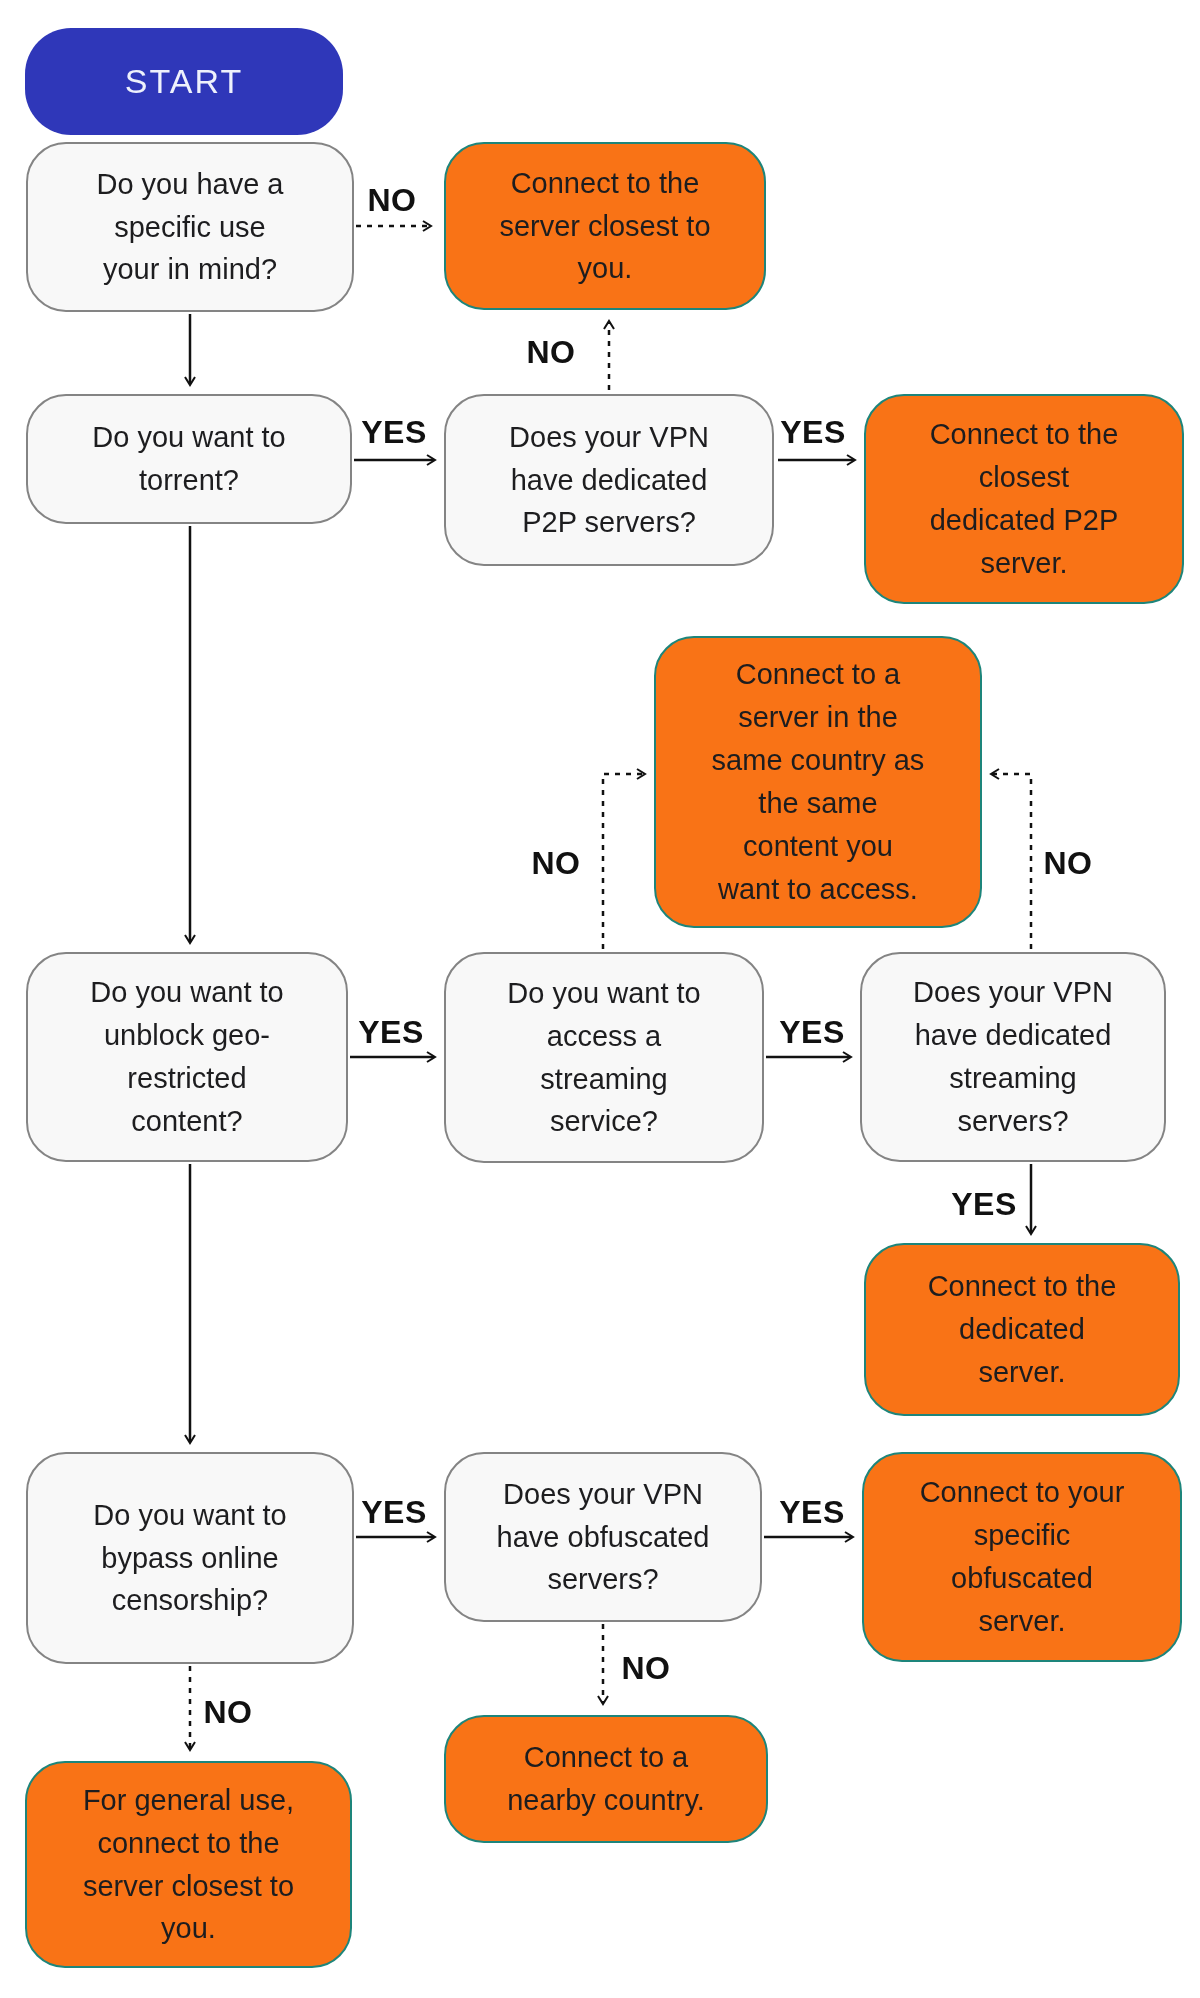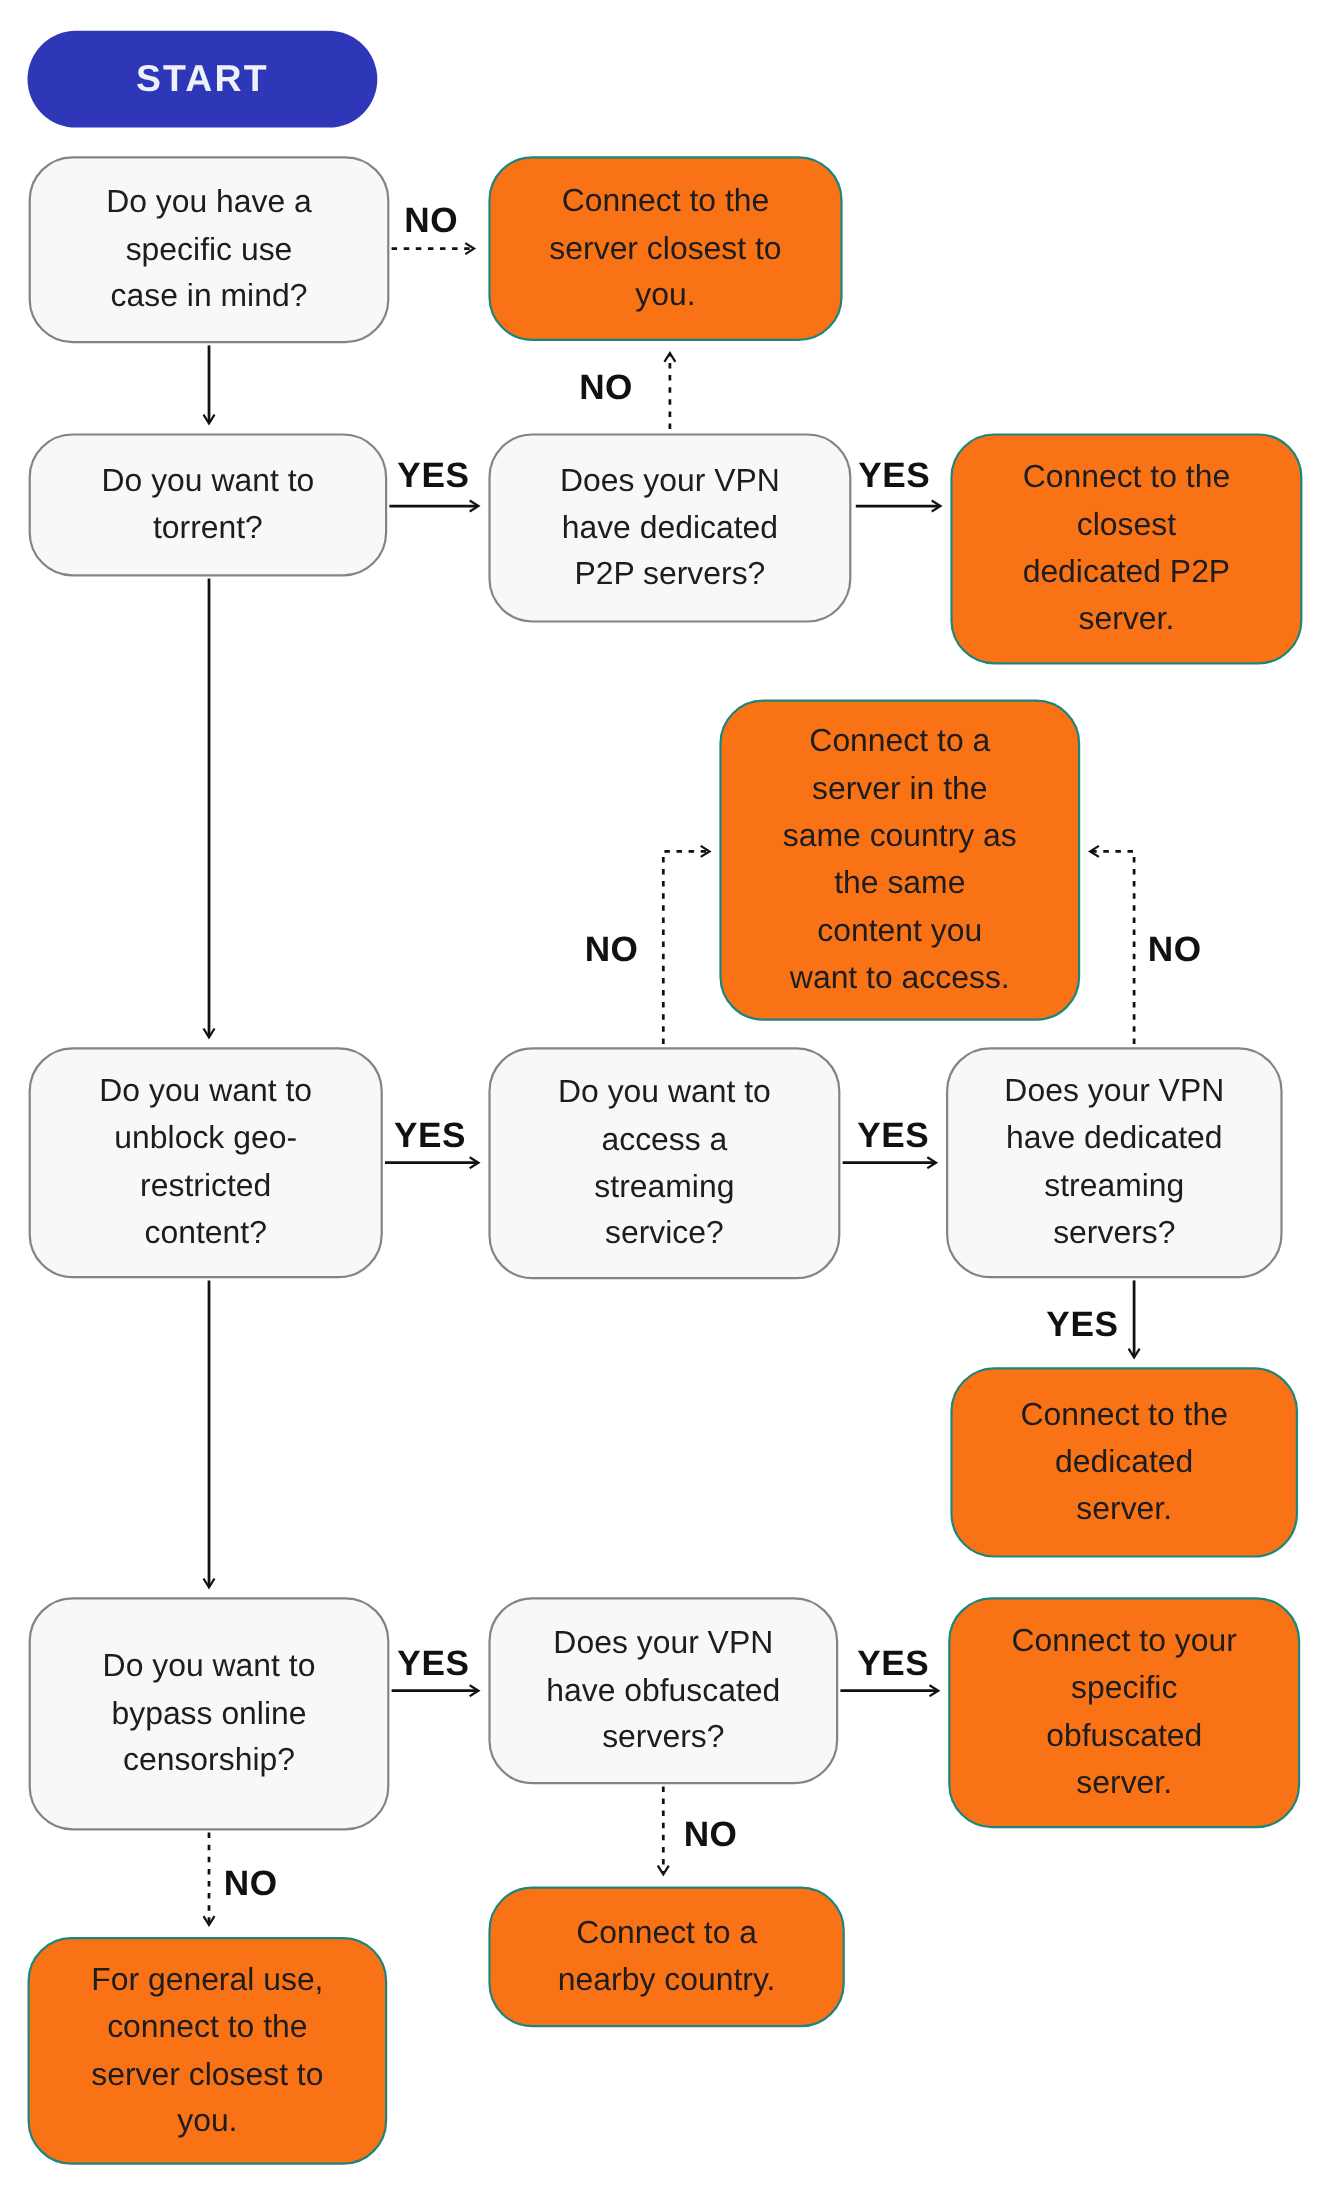--- a/index.html
+++ b/index.html
@@ -1,23 +1,23 @@
 <!DOCTYPE html>
 <html><head>
 <meta charset="utf-8">
 <style>
   html,body{margin:0;padding:0;background:#ffffff;}
   .canvas{
     position:relative;width:1200px;height:1998px;background:#ffffff;
     font-family:"Liberation Sans", sans-serif;overflow:hidden;
   }
   .start{
-    position:absolute;left:25px;top:28px;width:318px;height:88px;
+    position:absolute;left:25px;top:28px;width:318px;height:107px;
     background:#2f37b9;border-radius:46px;color:#eef1fc;
-    font-size:34px;font-weight:700;letter-spacing:2px;
+    font-size:34px;font-weight:400;letter-spacing:2px;
     display:flex;align-items:center;justify-content:center;
   }
   .node{
     position:absolute;display:flex;align-items:center;justify-content:center;
     text-align:center;white-space:pre-line;font-size:29px;line-height:1.48;
     color:#1d1d1f;border-radius:40px;padding:4px 8px;box-sizing:border-box;
   }
   .question{background:#f8f8f8;border:2.5px solid #848484;}
   .result{background:#f97316;border:2.5px solid #1d857b;}
   
@@ -83,21 +83,21 @@
     <path class="wire" d="M356,1537 H434" marker-end="url(#arrow)"></path>
     <path class="wire" d="M764,1537 H852" marker-end="url(#arrow)"></path>
     <path class="wire dashed" d="M603,1624 V1703" marker-end="url(#arrow)"></path>
     <path class="wire dashed" d="M190,1666 V1749" marker-end="url(#arrow)"></path>
   </svg>
 
   <div class="start">START</div>
 
   <div class="node question" id="n-q1">Do you have a
 specific use
-case in mind?</div>
+your in mind?</div>
   <div class="node result" id="n-a1">Connect to the
 server closest to
 you.</div>
   <div class="node question" id="n-q2">Do you want to
 torrent?</div>
   <div class="node question" id="n-q3">Does your VPN
 have dedicated
 P2P servers?</div>
   <div class="node result" id="n-a2">Connect to the
 closest

